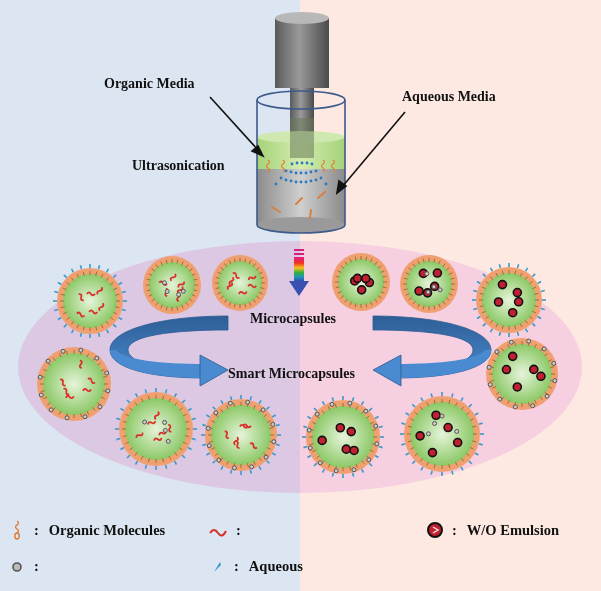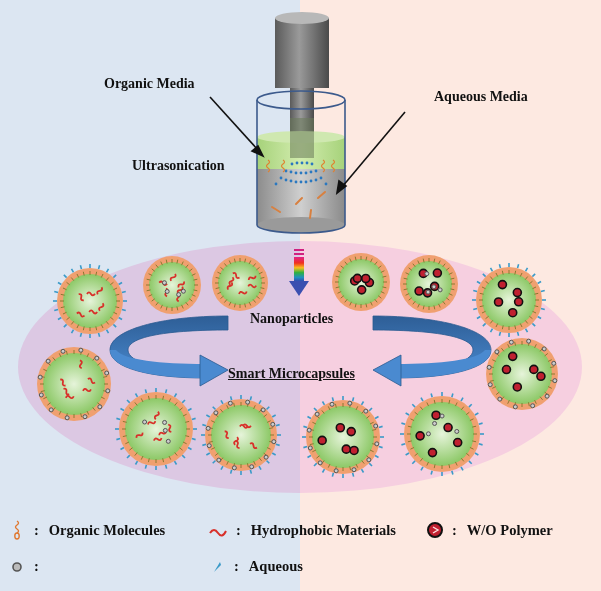--- a/index.html
+++ b/index.html
@@ -810,48 +810,47 @@
           <circle cx="354.06984540199426" cy="450.45733782709385" r="4" fill="#c02030" stroke="#111" stroke-width="1.6"></circle>
           <circle cx="346.26202478829214" cy="449.14352997797545" r="4" fill="#c02030" stroke="#111" stroke-width="1.6"></circle>
           <circle cx="322.1554003582476" cy="440.3939087197365" r="4" fill="#c02030" stroke="#111" stroke-width="1.6"></circle>
           <circle cx="340.30815480845985" cy="427.765180707171" r="4" fill="#c02030" stroke="#111" stroke-width="1.6"></circle>
           <circle cx="351.2138800821666" cy="431.62175045270374" r="4" fill="#c02030" stroke="#111" stroke-width="1.6"></circle>
         </g>
       </g>
   </svg>
 
   <div class="lbl" style="left:104px; top:76px;">Organic Media</div>
-  <div class="lbl" style="left:402px; top:89px;margin-left:32px;">Aqueous Media</div>
+  <div class="lbl" style="left:402px; top:89px;">Aqueous Media</div>
   <div class="lbl" style="left:132px; top:158px;font-family:Liberation Serif, serif;">Ultrasonication</div>
-  <div class="lbl" style="left:250px; top:311px;">Nanoparticles</div>
-  <div class="lbl" style="left:228px; top:366px;text-decoration:underline;">Smart Microcapsules</div>
+  <div class="lbl" style="left:250px; top:311px;">Microcapsules</div>
+  <div class="lbl" style="left:228px; top:366px;">Smart Microcapsules</div>
 
   <div class="legend-row legend" style="left:8px; top:520px;">
     <div class="legend-item" style="width:200px;">
       <svg class="sym" viewBox="0 0 18 20">
         <path d="M9 1 q3 2 0 4 q-3 2 0 4 q3 2 0 4" stroke="#e07830" stroke-width="1.4" fill="none"></path>
         <ellipse cx="9" cy="16" rx="2.2" ry="3" stroke="#e07830" stroke-width="1.4" fill="none"></ellipse>
       </svg>
       <span class="colon">:</span>
       <span>Organic Molecules</span>
     </div>
     <div class="legend-item" style="width:218px;">
       <svg class="sym" viewBox="0 0 18 20" style="width:20px;">
         <path d="M1 13 q4 -6 8 0 q4 6 8 -2" stroke="#d8302a" stroke-width="2" fill="none"></path>
       </svg>
       <span class="colon">:</span>
-      <span>Hydrophobic Materials</span>
     </div>
     <div class="legend-item">
       <svg class="sym" viewBox="0 0 18 20">
         <circle cx="9" cy="10" r="7" fill="#c02030" stroke="#111" stroke-width="2"></circle>
         <path d="M7 7 L12 10 L7 13" stroke="#fde0e0" stroke-width="1.4" fill="none"></path>
       </svg>
       <span class="colon">:</span>
-      <span>W/O Polymer</span>
+      <span>W/O Emulsion</span>
     </div>
   </div>
   <div class="legend-row legend" style="left:8px; top:556px;">
     <div class="legend-item" style="width:200px;">
       <svg class="sym" viewBox="0 0 18 20">
         <circle cx="9" cy="11" r="4" fill="#bbb" stroke="#555" stroke-width="1.6"></circle>
       </svg>
       <span class="colon">:</span>
     </div>
     <div class="legend-item">

